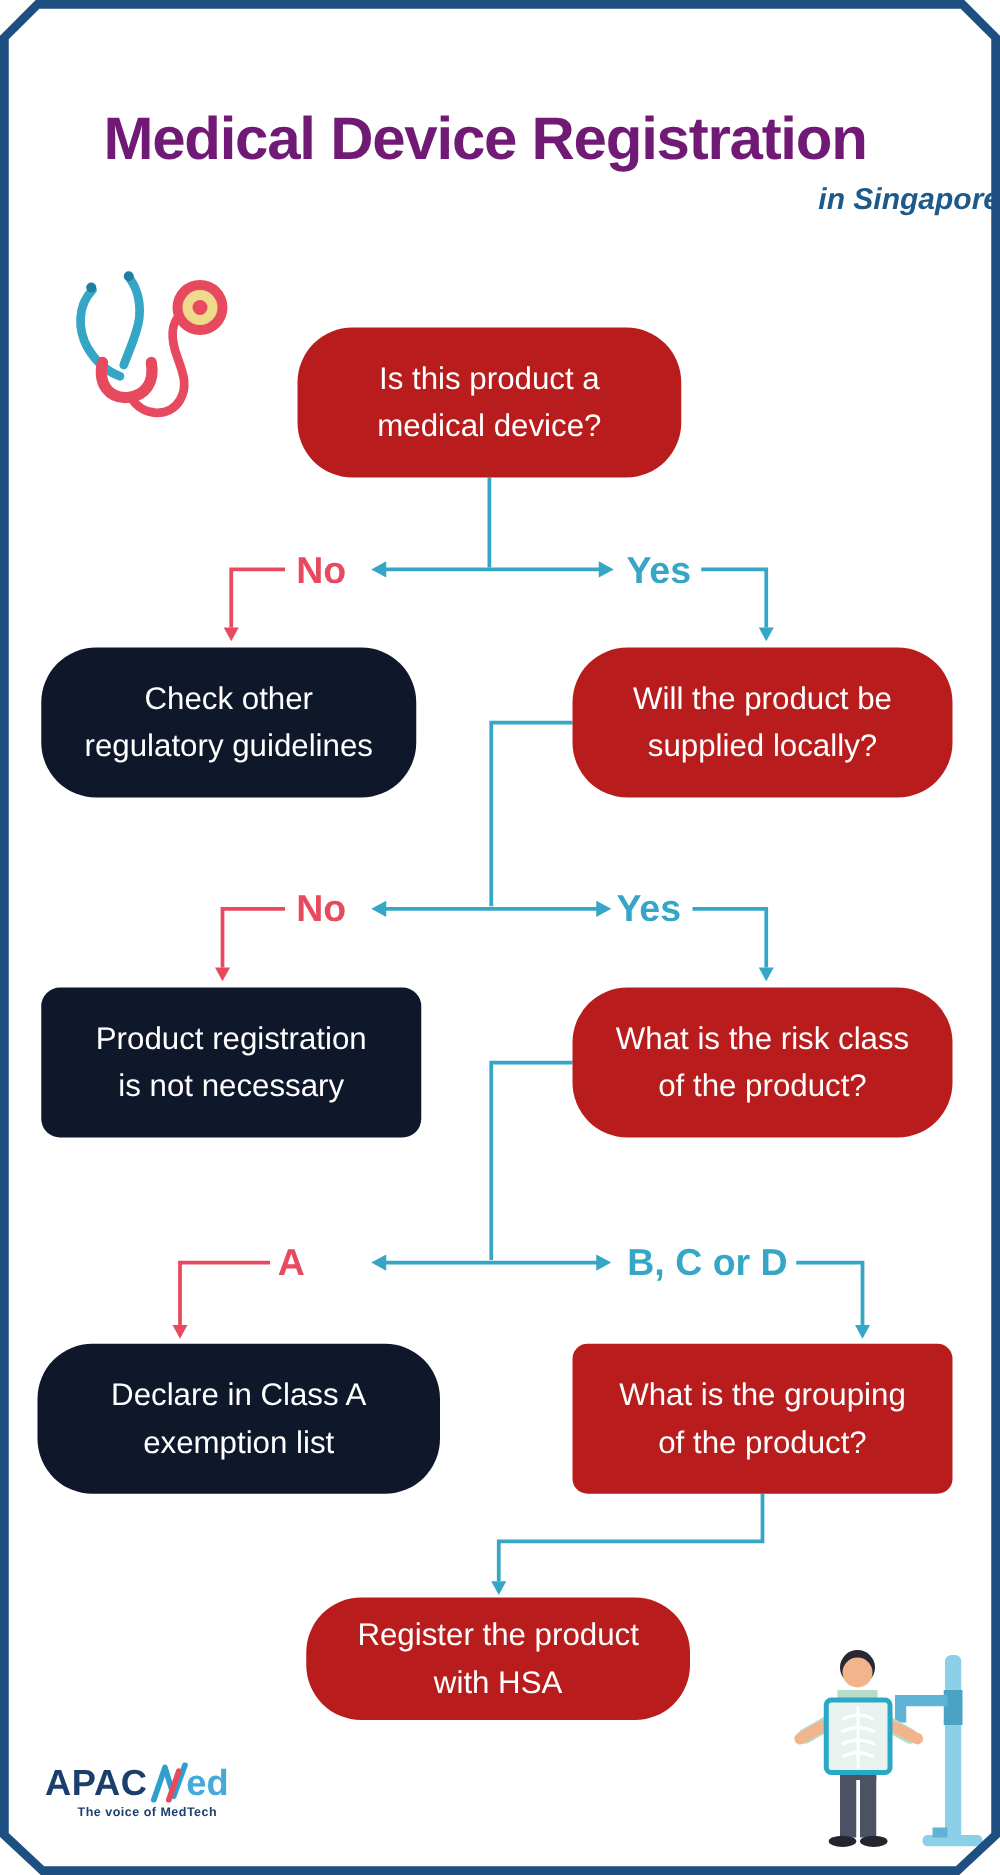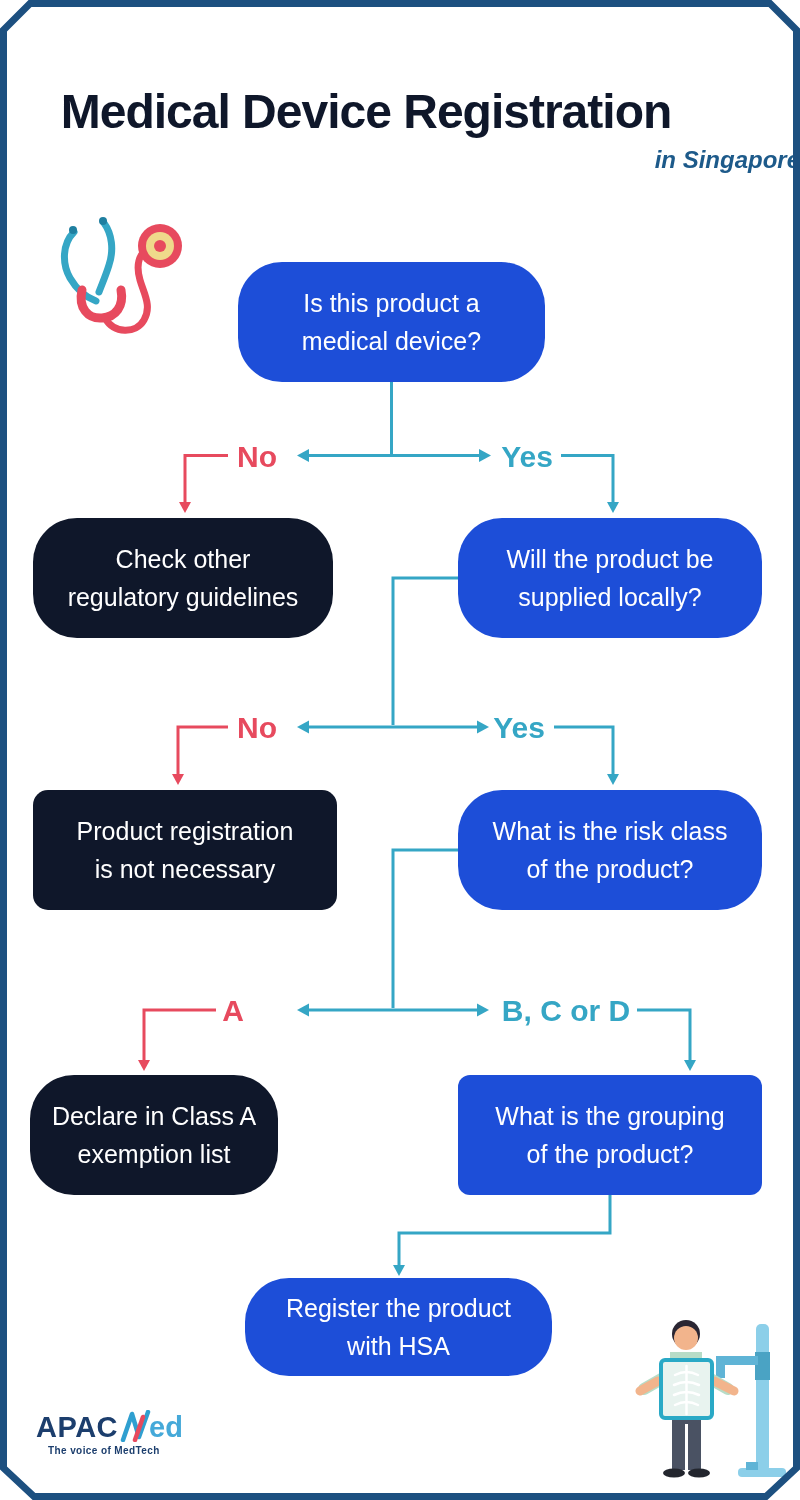--- a/index.html
+++ b/index.html
@@ -3,41 +3,41 @@
 <meta charset="utf-8">
 <style>
   html,body{margin:0;padding:0;background:#ffffff;}
   .canvas{
     position:relative;width:800px;height:1500px;background:#ffffff;overflow:hidden;
     font-family:"Liberation Sans", sans-serif;
   }
   
   .title{
     position:absolute;left:0;top:84px;width:732px;text-align:center;
-    font-size:48px;font-weight:800;letter-spacing:-1px;color:#0f172a;
+    font-size:48px;font-weight:800;letter-spacing:-1px;color:#701a75;padding-left:22px;
   }
   .subtitle{
     position:absolute;left:0;top:146px;width:800px;text-align:right;
     font-size:24px;font-weight:600;font-style:italic;color:#1d5a8a;
   }
   
   .node{
     position:absolute;border-radius:44px;color:#ffffff;
     display:flex;flex-direction:column;align-items:center;justify-content:center;
     text-align:center;font-size:25px;font-weight:300;line-height:38px;z-index:3;
   }
   .node span{display:block;white-space:nowrap;}
-  .node.teal{background:#1d4ed8;}
+  .node.teal{background:#b91c1c;}
   .node.red{background:#0f172a;}
   .n1{left:238px;top:262px;width:307px;height:120px;}
   .n2{left:33px; top:518px;width:300px;height:120px;}
   .n3{left:458px;top:518px;width:304px;height:120px;}
   .n4{left:33px; top:790px;width:304px;height:120px;border-radius:15px;}
   .n5{left:458px;top:790px;width:304px;height:120px;}
-  .n6{left:30px; top:1075px;width:248px;height:120px;}
+  .n6{left:30px; top:1075px;width:322px;height:120px;}
   .n7{left:458px;top:1075px;width:304px;height:120px;border-radius:12px;}
   .n8{left:245px;top:1278px;width:307px;height:98px;}
   
   .lbl{
     position:absolute;transform:translate(-50%,-50%);
     font-weight:800;font-size:30px;z-index:3;white-space:nowrap;
   }
   .lbl.red{color:#e74a5e;}
   .lbl.teal{color:#35a6c5;}
   .l1no{left:257px;top:457px;}  .l1yes{left:527px;top:457px;}
@@ -46,21 +46,21 @@
   
   .connectors,.frame{position:absolute;left:0;top:0;z-index:1;}
   .frame{z-index:5;pointer-events:none;}
   .steth{position:absolute;left:52px;top:210px;z-index:2;}
   .xray{position:absolute;left:634px;top:1316px;z-index:2;}
   
   .logo{position:absolute;left:36px;top:1406px;z-index:3;}
   .logo-row{display:flex;align-items:flex-end;height:36px;}
   .logo-apac{font-size:29px;font-weight:800;color:#1c3e6d;letter-spacing:0.5px;line-height:30px;margin-top:21px;}
   .logo-ed{font-size:29px;font-weight:700;color:#45a9d9;line-height:30px;margin-left:-7px;}
-  .logo-tag{margin-top:3px;margin-left:12px;font-size:10px;font-weight:700;color:#1c3e6d;letter-spacing:0.4px;}
+  .logo-tag{margin-top:3px;margin-left:26px;font-size:10px;font-weight:700;color:#1c3e6d;letter-spacing:0.4px;}
 </style>
 </head>
 <body>
 
 <div class="canvas">
 
   <svg class="frame" width="800" height="1500" viewBox="0 0 800 1500">
     <polygon points="30,3.5 770,3.5 796.5,30 796.5,1468 766,1496.5 34,1496.5 3.5,1468 3.5,30" fill="none" stroke="#1d5080" stroke-width="7"></polygon>
   </svg>
 

